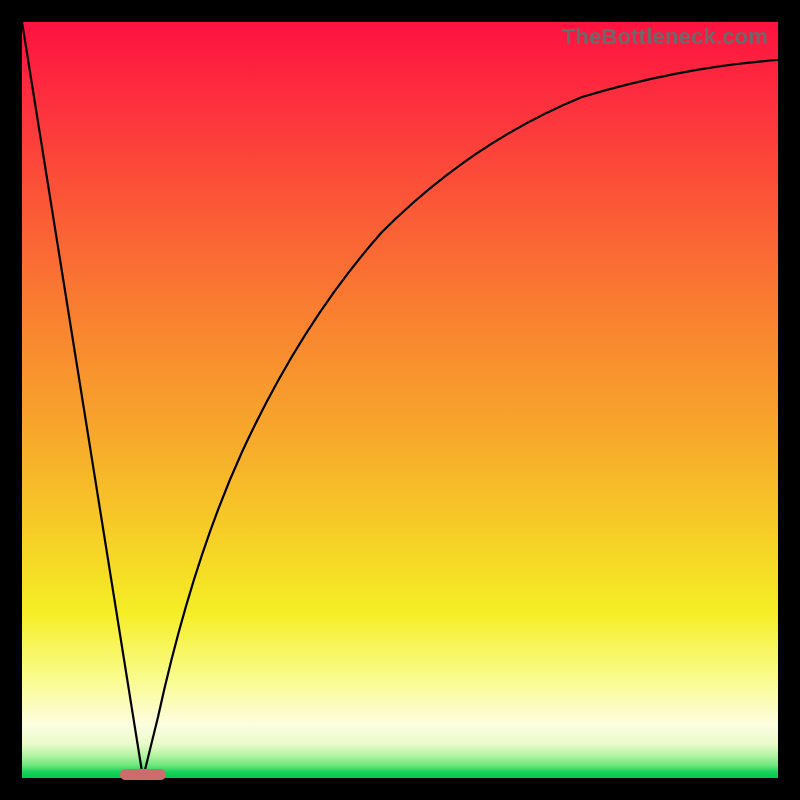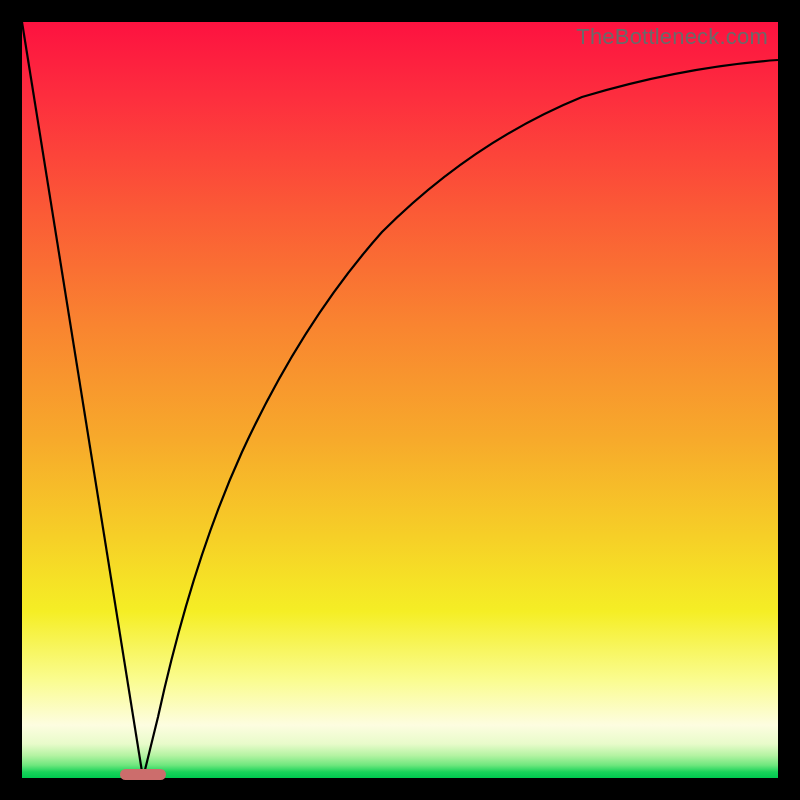--- a/index.html
+++ b/index.html
@@ -41,21 +41,21 @@
       #19d35a 99.2%,
       #00c94f 100%
     );
   }
   .watermark {
     position: absolute;
     top: 2px;
     right: 10px;
     color: #6a6a6a;
     font-size: 22px;
-    font-weight: 400;
+    font-weight: 700;
     letter-spacing: 0.2px;
     user-select: none;
   }
   svg.curve {
     position: absolute;
     left: 0;
     top: 0;
     width: 756px;
     height: 756px;
   }

